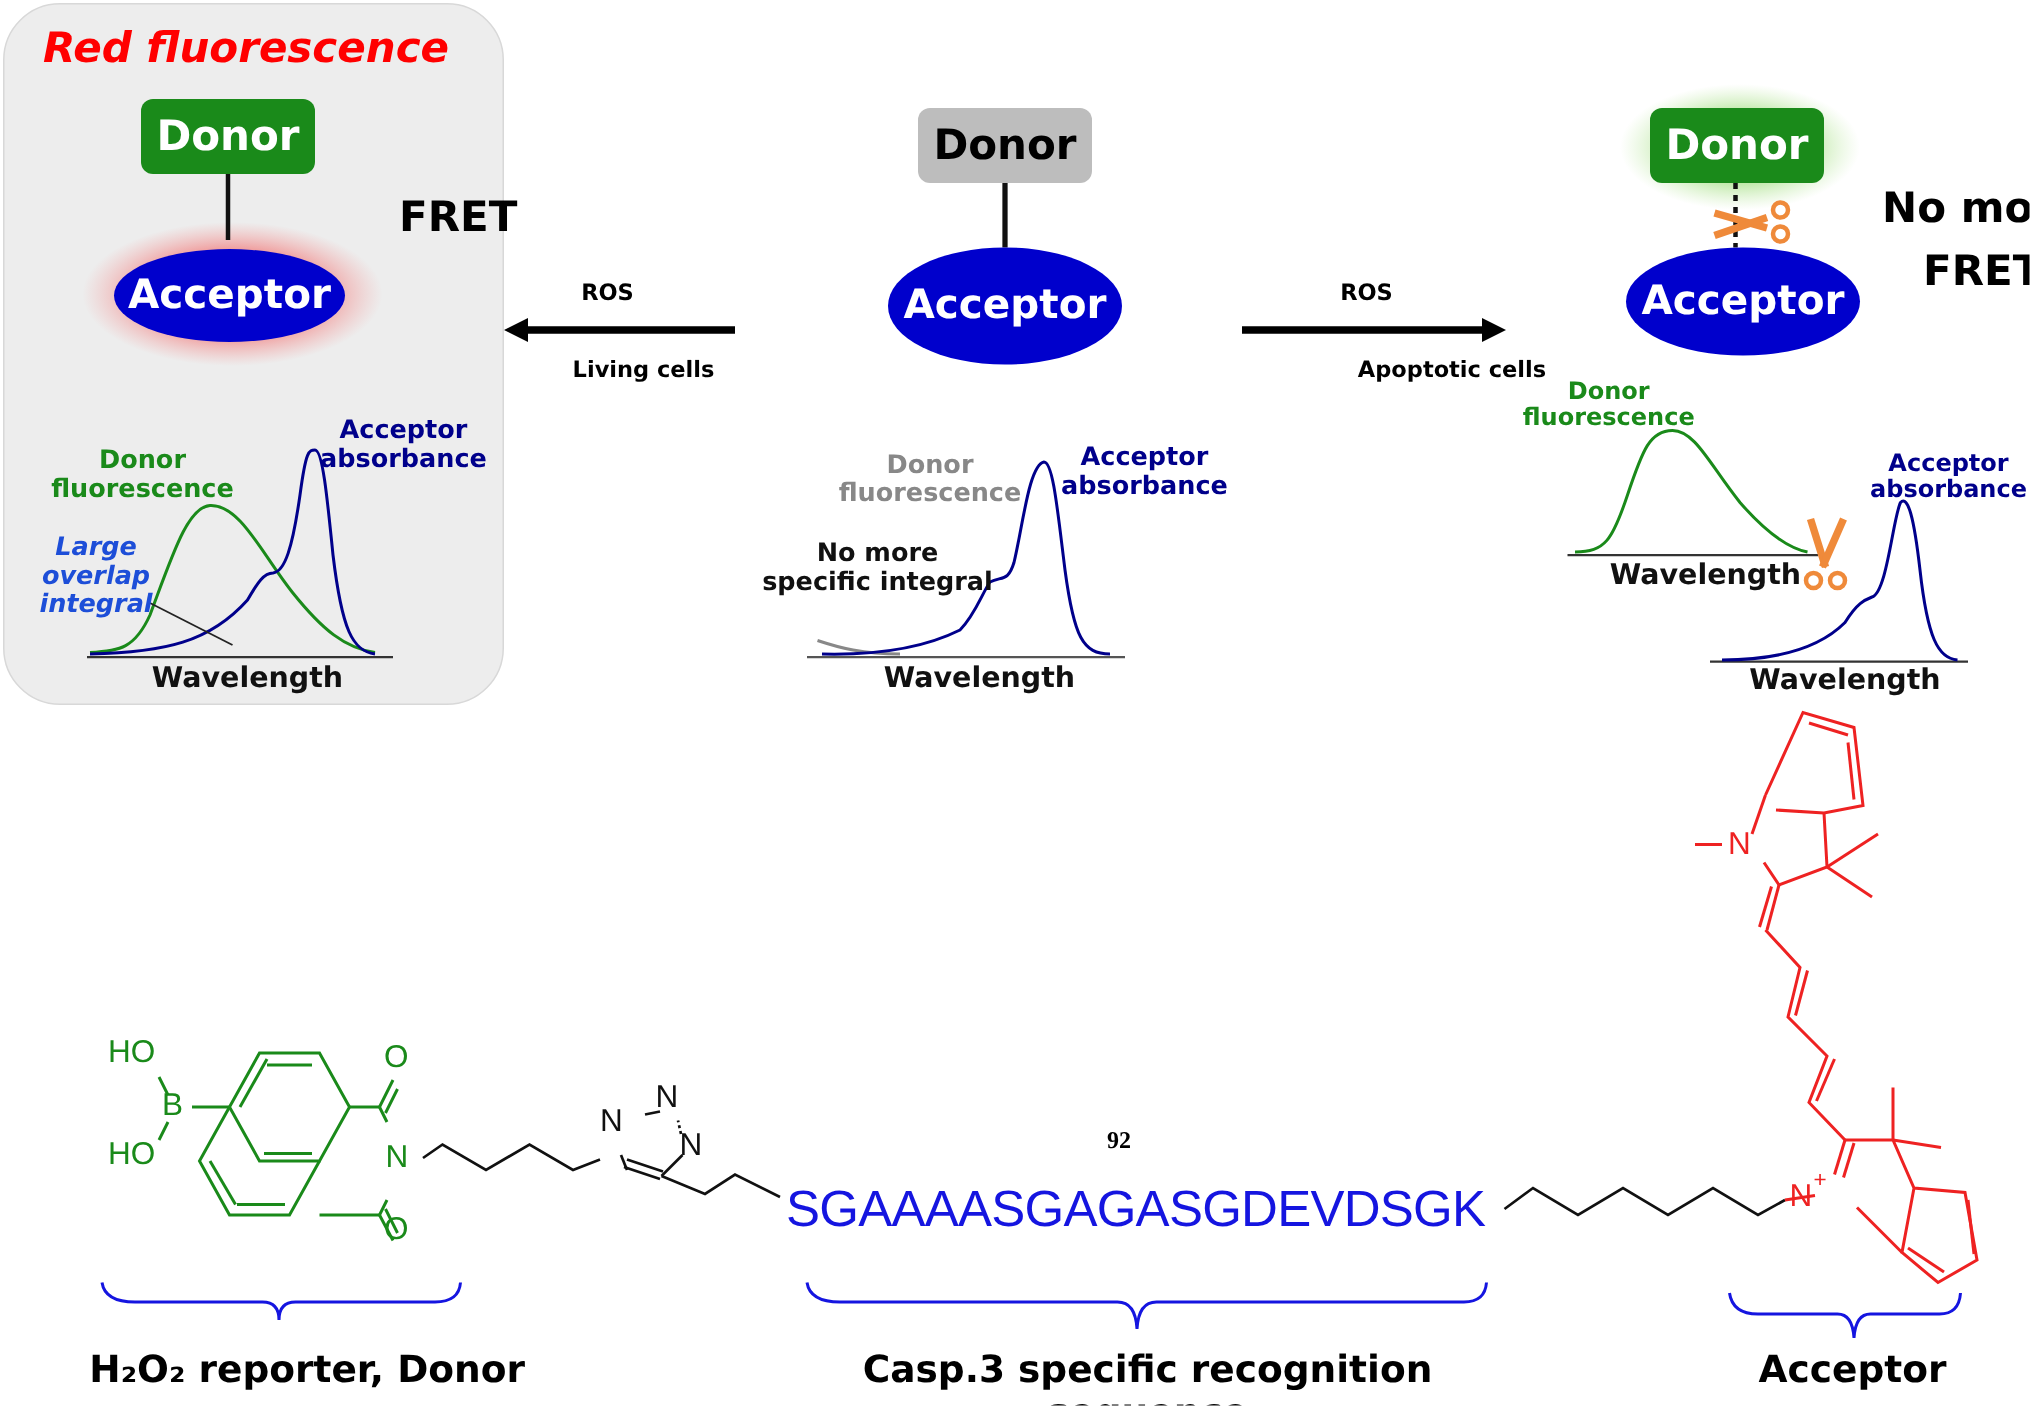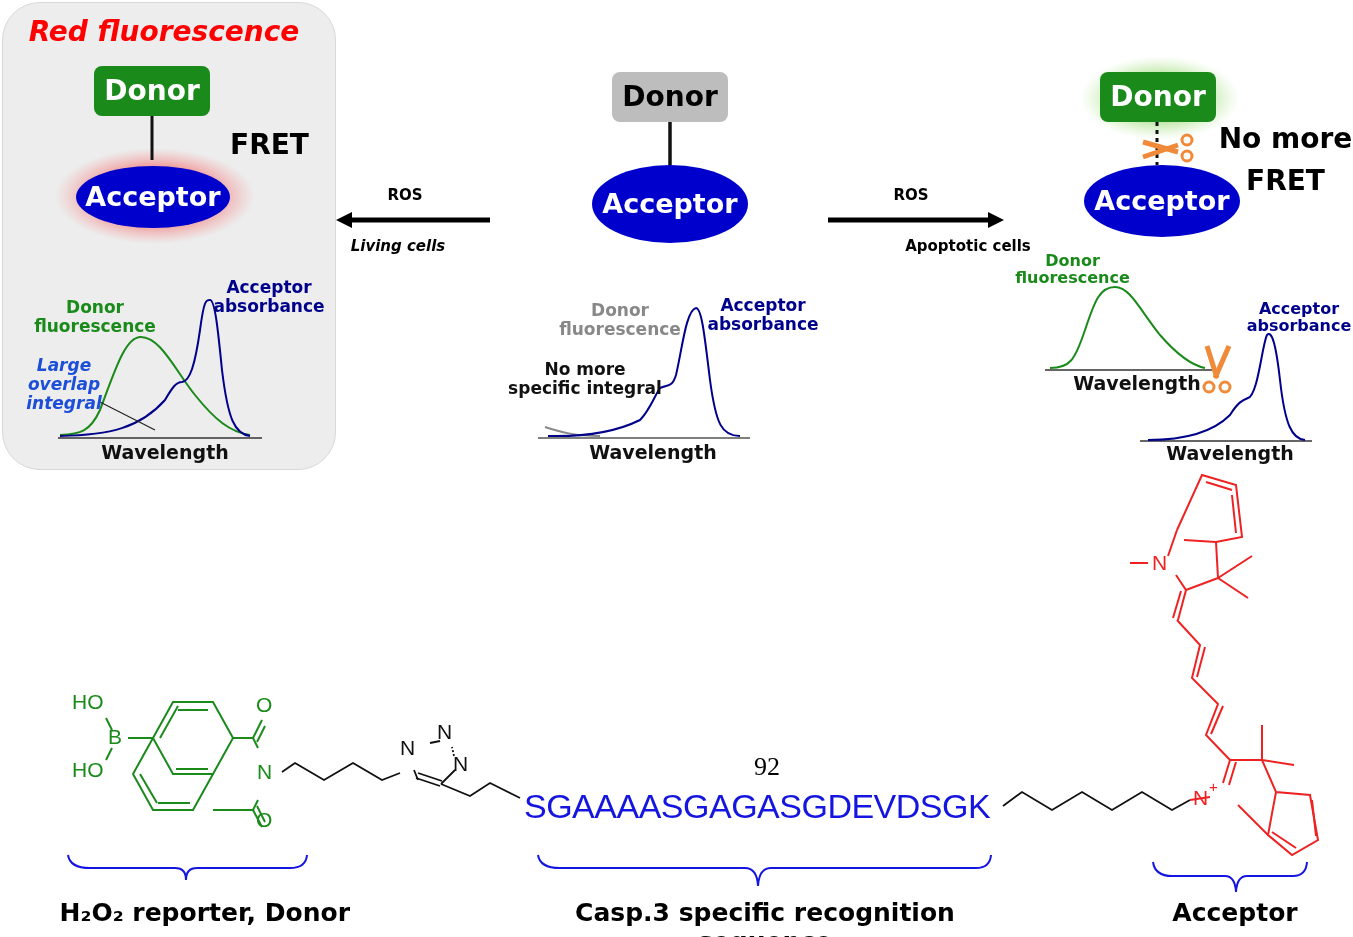--- a/index.html
+++ b/index.html
@@ -2,26 +2,26 @@
 <html><head>
 <meta charset="utf-8">
 <style>
   html, body { margin:0; padding:0; background:#ffffff; }
   body { width:1353px; height:937px; position:relative; overflow:hidden; font-family:"DejaVu Sans", sans-serif; }
   .panel { position:absolute; top:2px; background:#ededed; border-radius:38px; border:1px solid #d8d8d8; }
   .ptitle { position:absolute; left:0; right:0; text-align:center; font-style:italic; font-weight:bold; font-size:28px; }
   .box { position:absolute; border-radius:8px; color:#fff; font-weight:bold; font-size:28px; text-align:center; }
   .ellipse { position:absolute; background:#0000cc; border-radius:50%; color:#fff; font-weight:bold; font-size:27px; text-align:center; }
   .lbl { position:absolute; font-weight:bold; font-size:17px; line-height:19px; text-align:center; }
-  .big { position:absolute; font-weight:bold; font-size:28px; color:#000; }
+  .big { position:absolute; font-weight:bold; font-size:28px; color:#000;margin-left:36px; }
   .arrowtxt { position:absolute; font-weight:bold; font-size:15px; color:#000; text-align:center; }
   svg { position:absolute; left:0; top:0; overflow:visible; }
   .bottomlbl { position:absolute; font-weight:bold; font-size:25px; color:#000; text-align:center; }
   .seq { position:absolute; color:#1515e0; font-size:34px; font-family:"Liberation Sans", sans-serif; letter-spacing:-0.5px; }
-  .num { position:absolute; font-family:"Liberation Serif", serif; font-weight:normal; font-size:26px; color:#000;margin-left:16px; }
+  .num { position:absolute; font-family:"Liberation Serif", serif; font-weight:bold; font-size:16px; color:#000; }
   .atom { position:absolute; font-family:"Liberation Sans", sans-serif; font-size:21px; }
 </style>
 </head>
 <body>
 
 <div class="panel" style="left:2px; width:332px; height:466px;">
   <div class="ptitle" style="top:12px; color:#ff0000; left:-10px;">Red fluorescence</div>
 </div>
 <svg width="1353" height="937">
   <defs>
@@ -180,21 +180,21 @@
   <div>Acceptor</div>
   <div>absorbance</div>
 </div>
 <div class="lbl" style="left:504px; top:360px; color:#111; width:162px;">
   <div>No more</div>
   <div>specific integral</div>
 </div>
 <div class="lbl" style="left:568px; top:443px; width:170px; font-size:19px; color:#111;">Wavelength</div>
 
 <div class="arrowtxt" style="left:360px; top:186px; width:90px;">ROS</div>
-<div class="arrowtxt" style="left:323px; top:237px; width:150px;font-style:italic;">Living cells</div>
+<div class="arrowtxt" style="left:354px; top:237px; width:150px;">Living cells</div>
 <div class="arrowtxt" style="left:866px; top:186px; width:90px;">ROS</div>
 <div class="arrowtxt" style="left:822px; top:237px; width:196px;margin-left:48px;">Apoptotic cells</div>
 
 <div class="panel" style="left:1015px; width:334px; height:466px; z-index:-1;">
   <div class="ptitle" style="top:8px; color:#1a7a1a;">Green fluorescence</div>
 </div>
 <div class="box" style="left:1100px; top:72px; width:116px; height:50px; line-height:50px; background:#1a8a1a;">Donor</div>
 <div class="ellipse" style="left:1084px; top:165px; width:156px; height:72px; line-height:72px;">Acceptor</div>
 <div class="big" style="left:1218px; top:118px; text-align:center; width:135px; line-height:42px;">
   <div>No more</div>

